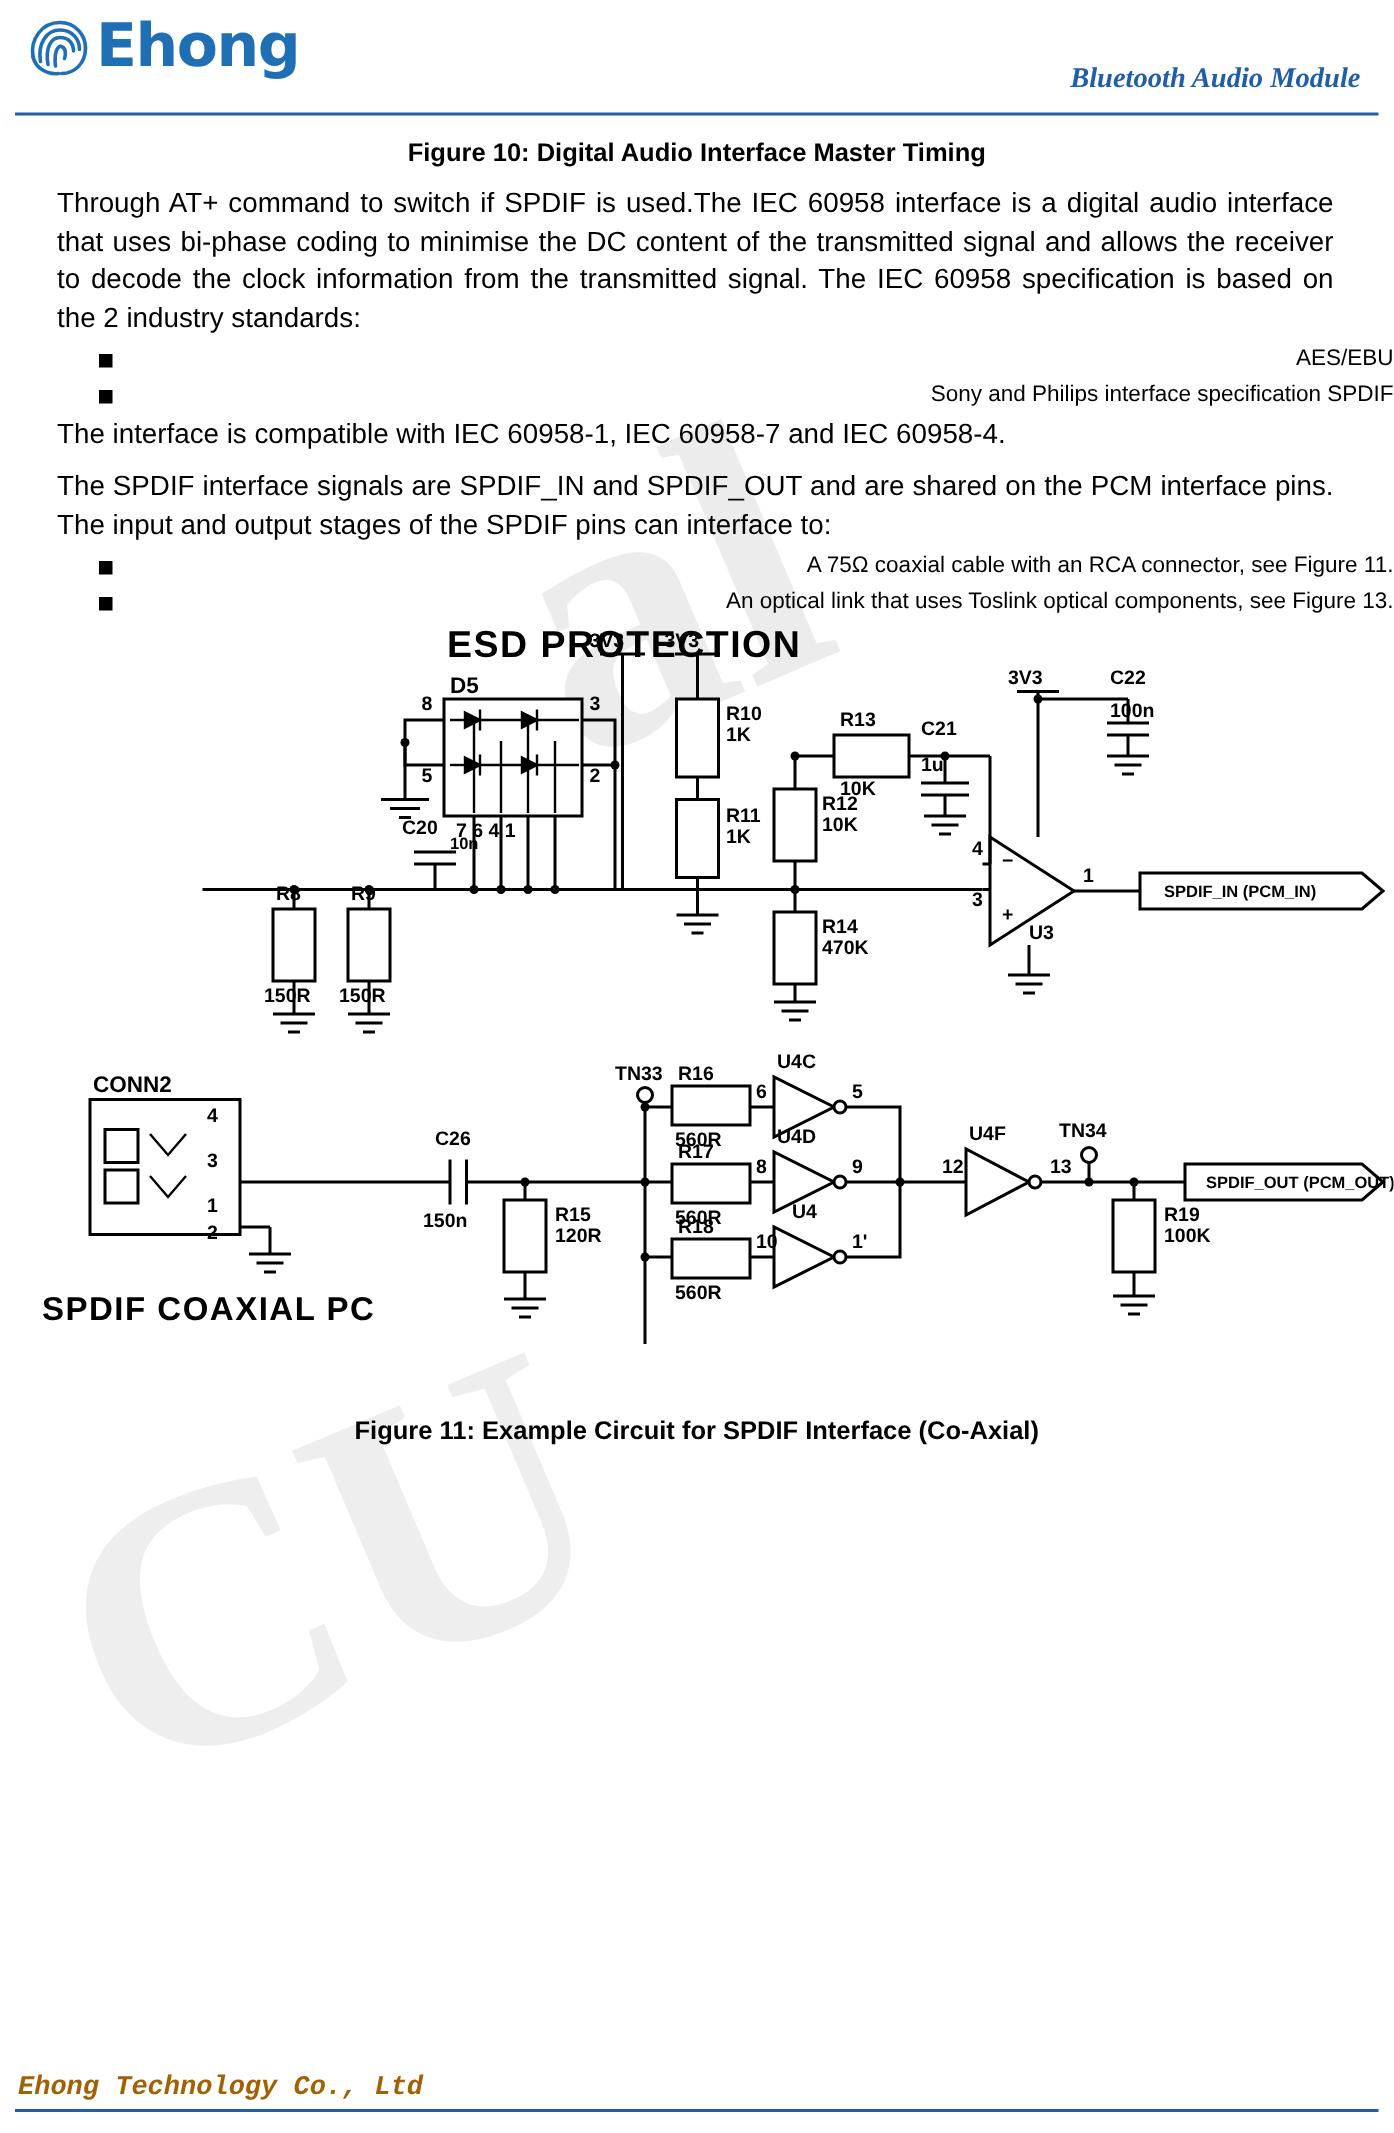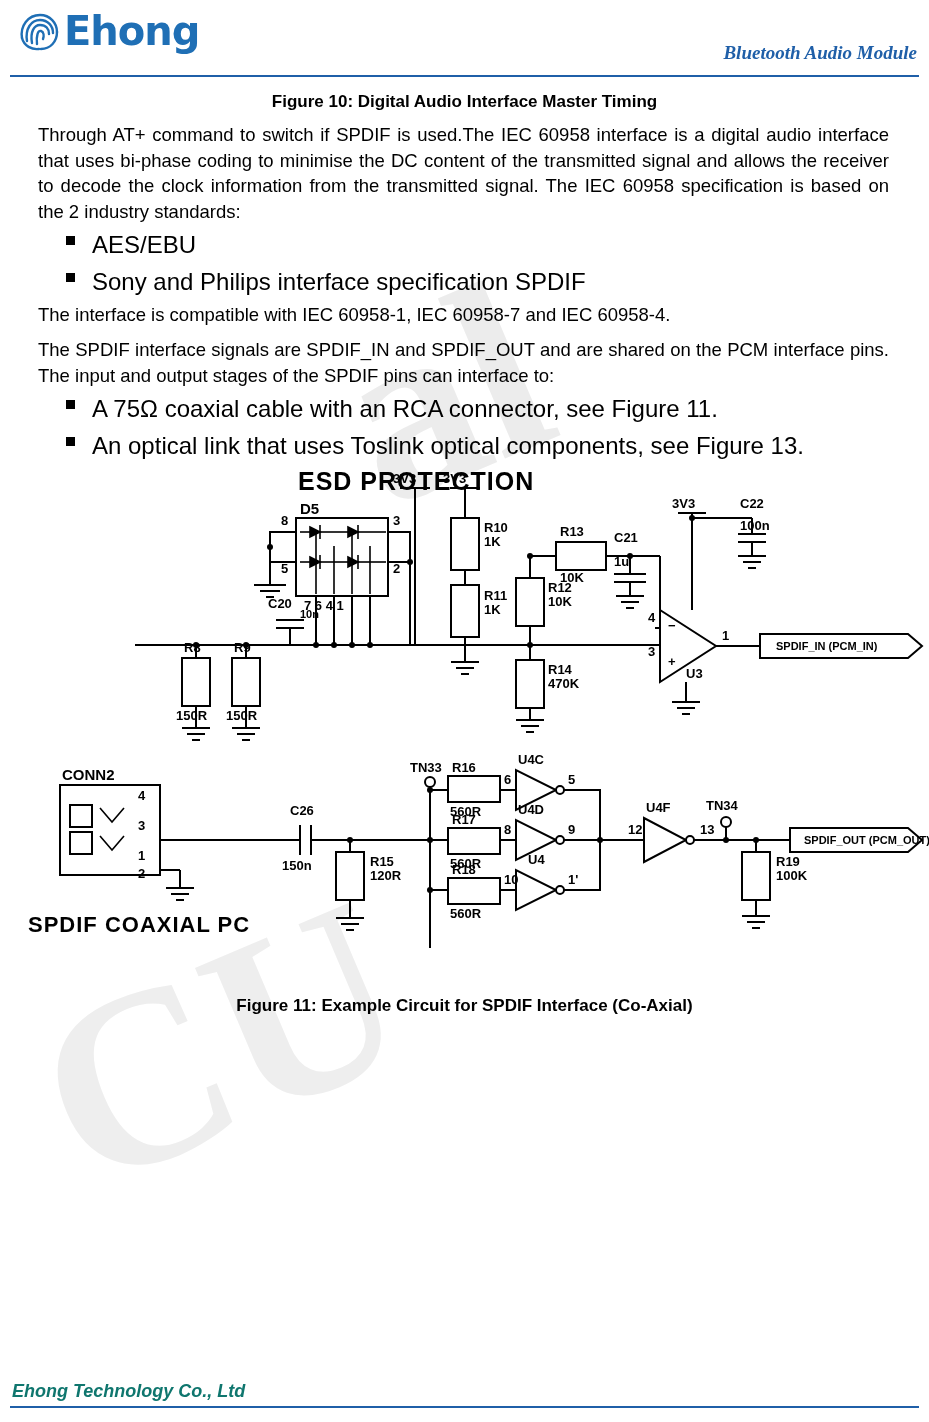--- a/index.html
+++ b/index.html
@@ -40,21 +40,21 @@
   .logo-text {
     font-family: "DejaVu Sans", sans-serif;
     font-size: 40px;
     font-weight: bold;
     color: #1f6fb5;
     letter-spacing: -1px;
     line-height: 46px;
   }
   .header-right {
     position: absolute;
-    right: 12px;
+    right: 22px;
     top: 42px;
     font-family: "Liberation Serif", serif;
     font-style: italic;
     font-weight: bold;
     font-size: 19px;
     color: #1f5fa8;
   }
   .header-rule {
     position: absolute;
     left: 10px;
@@ -69,25 +69,25 @@
     position: absolute;
     left: 0;
     bottom: 0;
     width: 929px;
     height: 58px;
   }
   .footer-text {
     position: absolute;
     left: 12px;
     bottom: 20px;
-    font-family: Liberation Sans, sans-serif;
+    font-family: Liberation Mono, monospace;
     font-style: italic;
     font-weight: bold;
     font-size: 18px;
-    color: #0f766e;
+    color: #a16207;
   }
   .footer-rule {
     position: absolute;
     left: 10px;
     right: 10px;
     bottom: 14px;
     height: 2px;
     background: #1f5fa8;
   }
 
@@ -160,24 +160,25 @@
     font-size: 18.5px;
     line-height: 1.38;
   }
   ul.bullets {
     list-style: none;
     margin: 4px 0 2px 0;
     padding: 0 0 0 66px;
   }
   ul.bullets li {
     position: relative;
-    font-size: 24px;
+    font-size: 15px;
     line-height: 1.45;
     padding-left: 26px;
     margin: 2px 0;
+    text-align: right;
   }
   ul.bullets li::before {
     content: "";
     position: absolute;
     left: 0;
     top: 8px;
     width: 9px;
     height: 9px;
     background: #000;
   }

